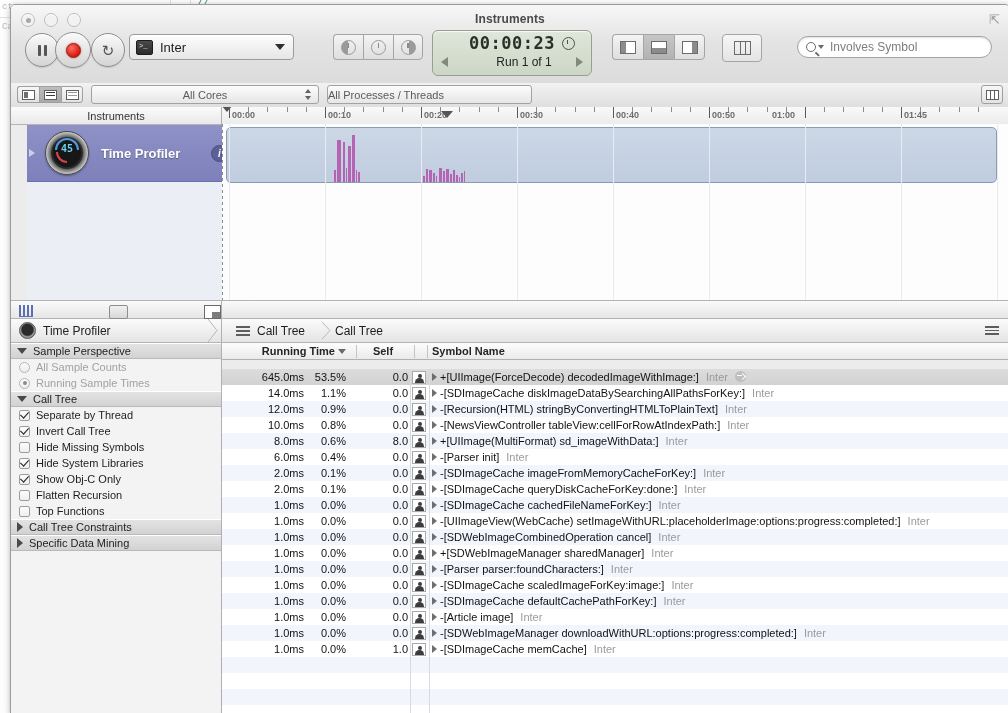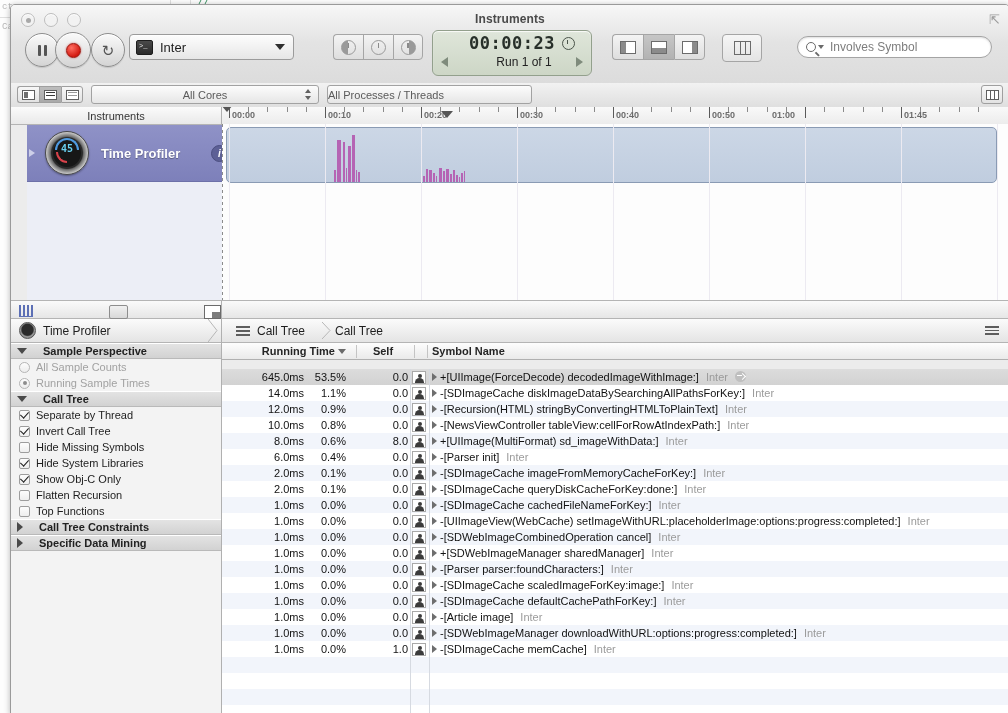--- a/index.html
+++ b/index.html
@@ -182,21 +182,21 @@
   .dh-txt{margin-left:7px;font-size:12px;color:#222;}
   .dh-arrow{position:absolute;right:-1px;top:0;width:14px;height:23px;}
 
   
   .inspector{position:absolute;left:0;top:338px;width:211px;height:371px;background:#f3f3f3;border-right:1px solid #b0b0b0;box-sizing:border-box;}
   .sec-head{height:16px;background:linear-gradient(to bottom,#e3e3e3,#d2d2d2);
     border-top:1px solid #fff;border-bottom:1px solid #b9b9b9;display:flex;align-items:center;box-sizing:border-box;}
   .sec-tri{margin-left:6px;width:0;height:0;}
   .sec-tri.open{border-left:5px solid transparent;border-right:5px solid transparent;border-top:6px solid #4a4a4a;}
   .sec-tri.closed{border-top:5px solid transparent;border-bottom:5px solid transparent;border-left:6px solid #4a4a4a;}
-  .sec-title{margin-left:16px;font-size:11px;font-weight:bold;color:#222;}
+  .sec-title{margin-left:6px;font-size:11px;font-weight:normal;color:#222;}
   .opt-row{height:16px;display:flex;align-items:center;padding-left:8px;box-sizing:border-box;}
   .radio{width:11px;height:11px;border-radius:50%;background:linear-gradient(to bottom,#fdfdfd,#ececec);
     border:1px solid #b5b5b5;position:relative;flex:0 0 auto;box-sizing:border-box;}
   .radio.sel:after{content:"";position:absolute;left:2.5px;top:2.5px;width:4px;height:4px;border-radius:50%;background:#8d8d8d;}
   .cb{width:11px;height:11px;border-radius:2px;background:linear-gradient(to bottom,#fdfdfd,#eee);
     border:1px solid #9d9d9d;position:relative;flex:0 0 auto;box-sizing:border-box;}
   .cb.on:after{content:"";position:absolute;left:2px;top:-1px;width:4px;height:7px;border:solid #1e1e1e;border-width:0 1.6px 1.6px 0;transform:rotate(42deg);}
   .opt-lbl{margin-left:6px;font-size:11px;color:#1d1d1d;}
   .opt-lbl.dim{color:#a2a2a2;}
 

